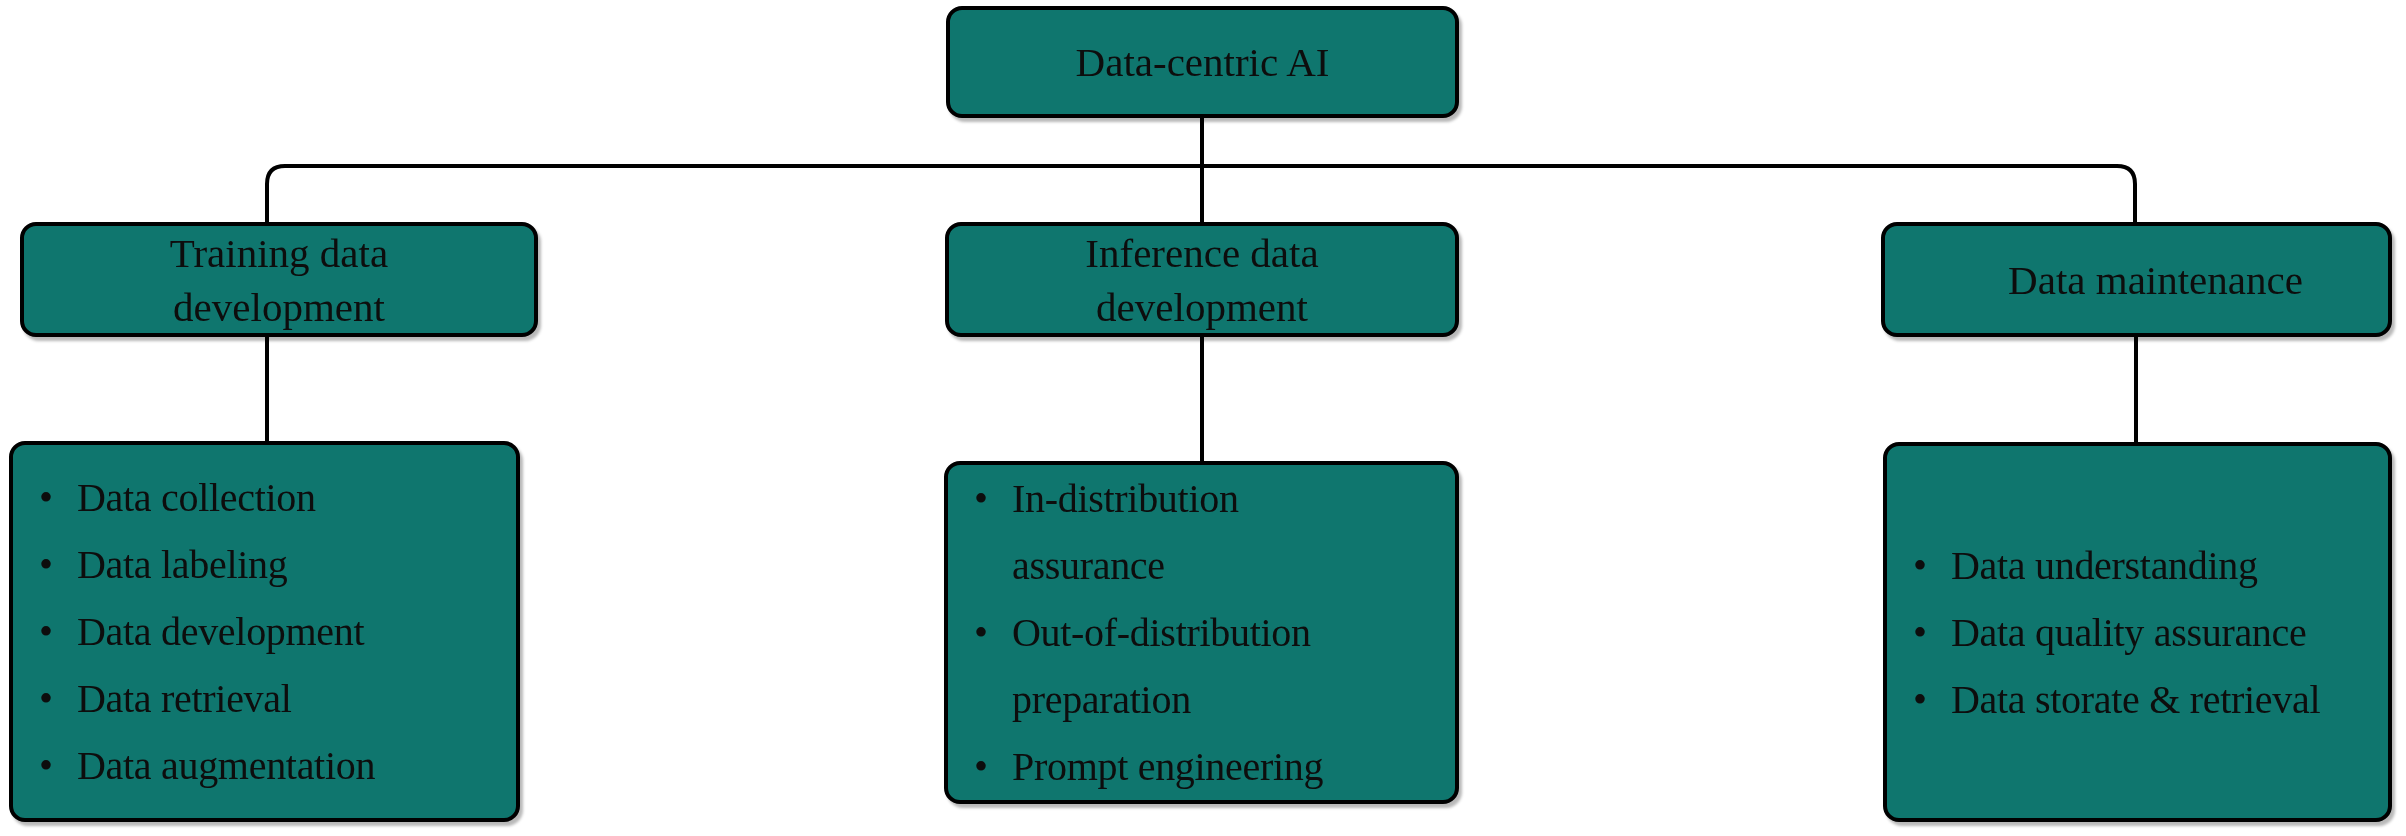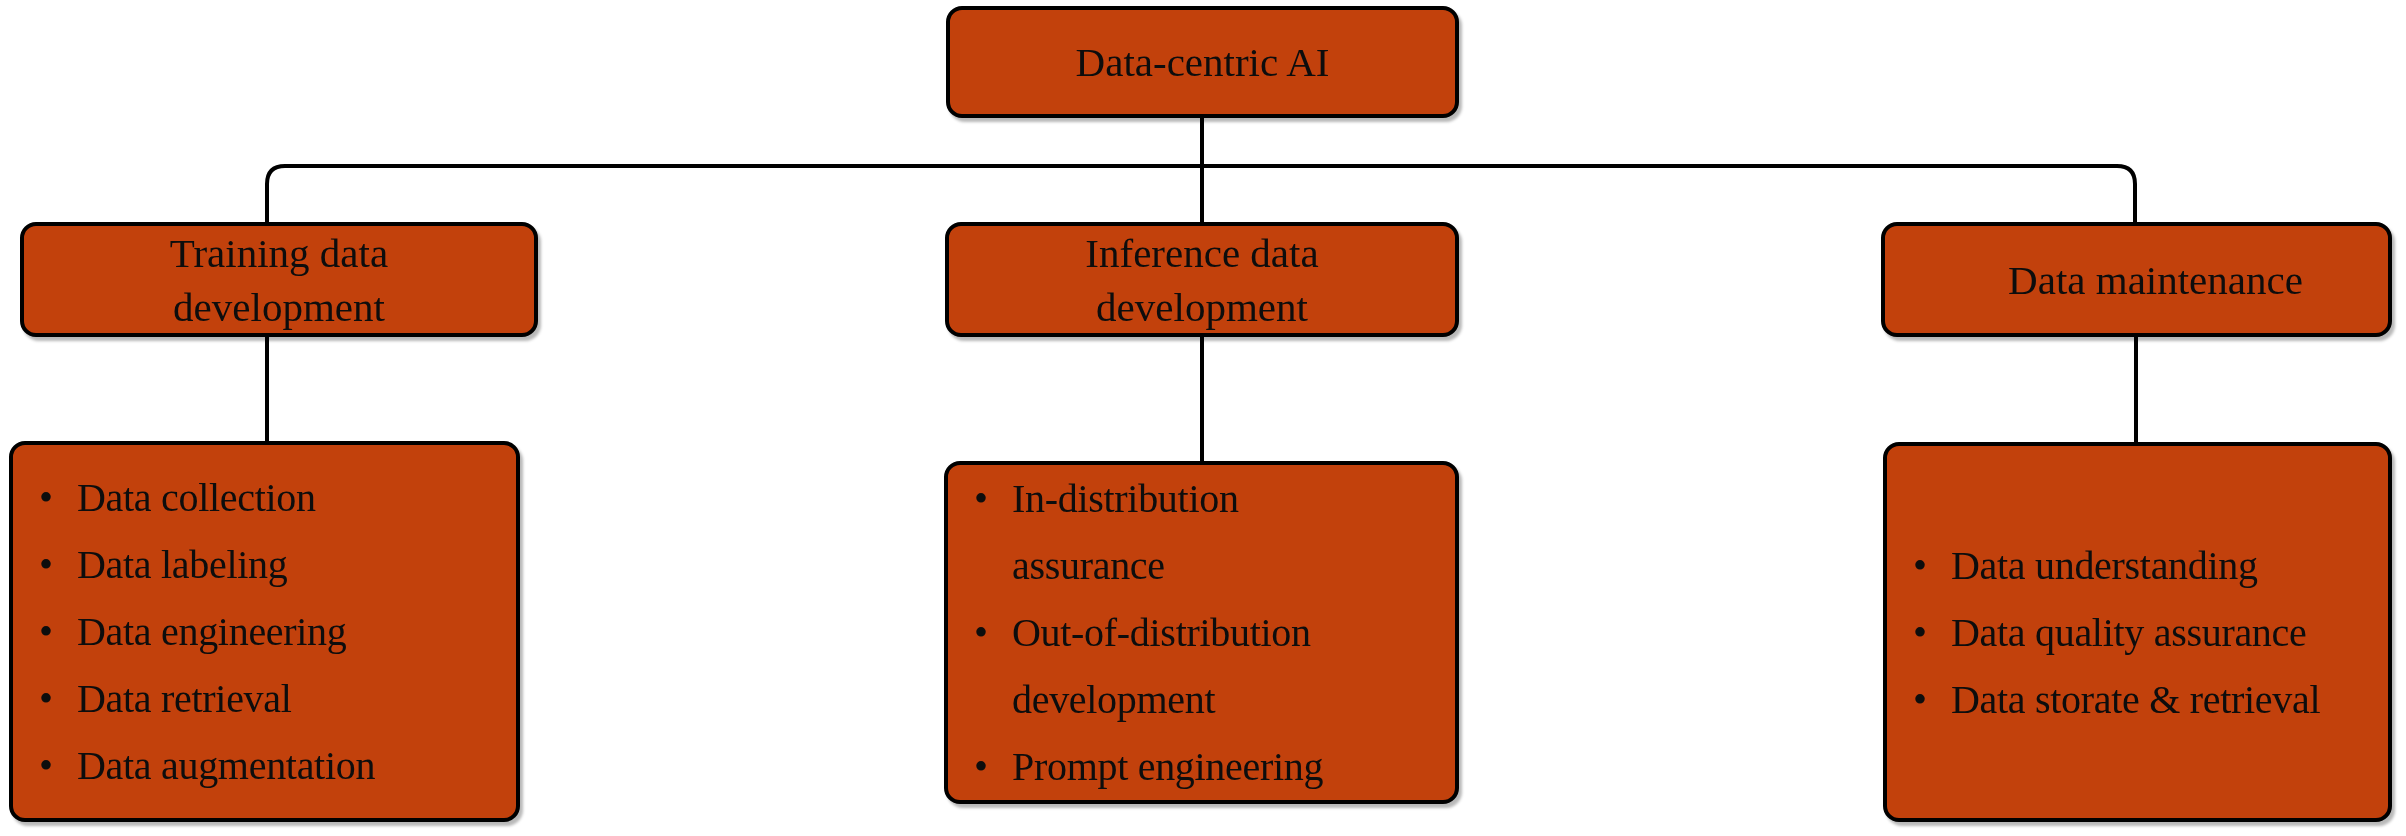--- a/index.html
+++ b/index.html
@@ -23,21 +23,21 @@
     height: 836px;
   }
   .connectors path {
     stroke: var(--line-color, #000000);
     stroke-width: 4;
     fill: none;
   }
   .node {
     position: absolute;
     box-sizing: border-box;
-    background: #c2410c;
+    background: #0f766e;
     border: 4px solid var(--line-color, #000000);
     border-radius: 16px;
     display: flex;
     align-items: center;
     justify-content: center;
     box-shadow: 3px 4px 3px rgba(0,0,0,0.28);
   }
   .title-label {
     white-space: pre-line;
     text-align: center;
@@ -113,21 +113,21 @@
         <li>
           <span class="bullet">•</span>
           <span class="item-text">Data collection</span>
         </li>
         <li>
           <span class="bullet">•</span>
           <span class="item-text">Data labeling</span>
         </li>
         <li>
           <span class="bullet">•</span>
-          <span class="item-text">Data engineering</span>
+          <span class="item-text">Data development</span>
         </li>
         <li>
           <span class="bullet">•</span>
           <span class="item-text">Data retrieval</span>
         </li>
         <li>
           <span class="bullet">•</span>
           <span class="item-text">Data augmentation</span>
         </li>
       </ul>
@@ -136,21 +136,21 @@
   <div class="node list-box lbox-1">
     <ul>
         <li>
           <span class="bullet">•</span>
           <span class="item-text">In-distribution
 assurance</span>
         </li>
         <li>
           <span class="bullet">•</span>
           <span class="item-text">Out-of-distribution
-development</span>
+preparation</span>
         </li>
         <li>
           <span class="bullet">•</span>
           <span class="item-text">Prompt engineering</span>
         </li>
       </ul>
   </div>
 
   <div class="node list-box lbox-2">
     <ul>

